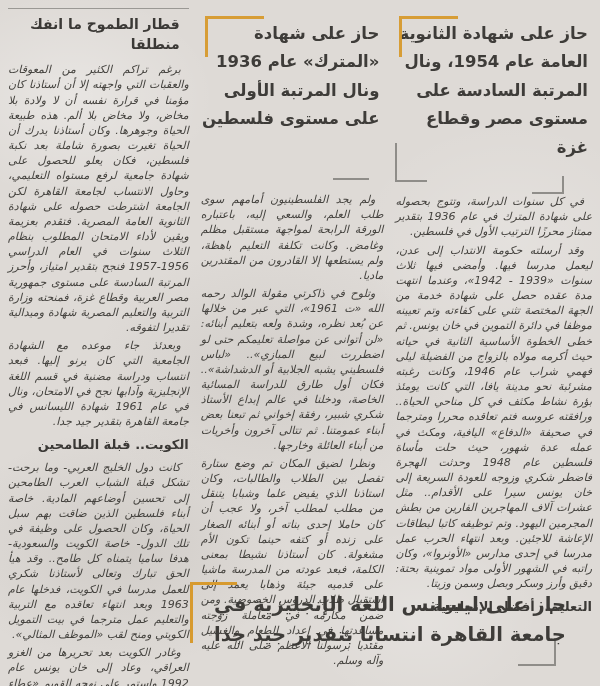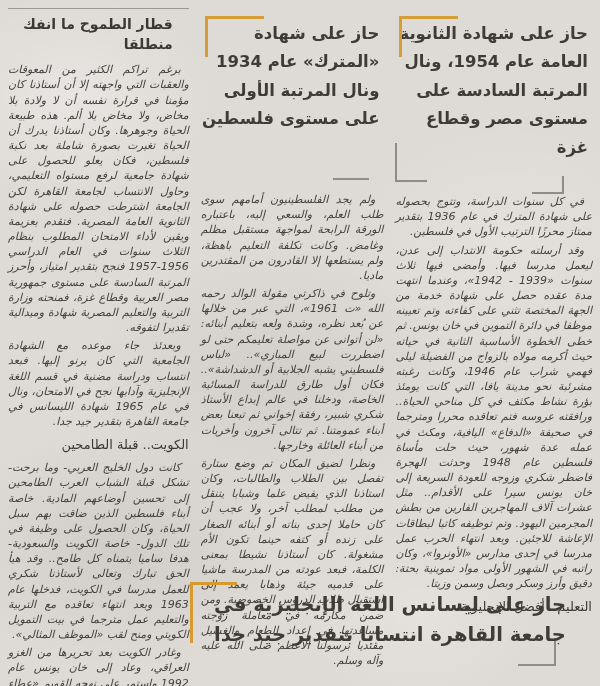--- a/index.html
+++ b/index.html
@@ -68,29 +68,29 @@
     width:36px; height:0;
     border-bottom:2.5px solid #8f8d89;
   }
   .top-rule{
     border-top:1.5px solid #9a9894;
     margin:2px 0 6px 0;
   }
   .left-headline{
     font-size:14px; font-weight:bold; color:#3b3936;
     text-align:right; line-height:1.4;
-    margin:0 16px 8px 0;
+    margin:0 9px 8px 0;
   }
   .body-text{
     font-size:11px; color:#45433f; line-height:1.38;
     text-align:justify; text-align-last:right;font-style:italic;
   }
   .body-text p{margin:0 0 3px 0; text-indent:8px;}
   .subhead{
-    font-size:13px; font-weight:normal; color:#3b3936;
+    font-size:13px; font-weight:bold; color:#3b3936;
     text-align:right; margin:8px 0 6px 0; line-height:1.3;
   }
   .banner{
     position:absolute;
     left:190px; right:8px; bottom:20px;
     height:84px;
     box-sizing:border-box;
   }
   .banner-bar{
     position:absolute; right:auto; left:0; top:0;
@@ -129,35 +129,35 @@
         <p>في كل سنوات الدراسة، وتتوج بحصوله على شهادة المترك في عام 1936 بتقدير ممتاز محرزًا الترتيب الأول في فلسطين.</p>
         <p>وقد أرسلته حكومة الانتداب إلى عدن، ليعمل مدرسا فيها. وأمضى فيها ثلاث سنوات «1939 - 1942»، وعندما انتهت مدة عقده حصل على شهادة خدمة من الجهة المختصة تثني على كفاءته وتم تعيينه موظفا في دائرة التموين في خان يونس. ثم خطى الخطوة الأساسية الثانية في حياته حيث أكرمه مولاه بالزواج من الفضيلة ليلى فهمي شراب عام 1946، وكانت رغبته مشرئبة نحو مدينة يافا، التي كانت يومئذ بؤرة نشاط مكثف في كل مناحي الحياة.. ورافقته عروسه فتم تعاقده محررا ومترجما في صحيفة «الدفاع» اليافية، ومكث في عمله عدة شهور، حيث حلت مأساة فلسطين عام 1948 وحدثت الهجرة فاضطر شكري وزوجه للعودة السريعة إلى خان يونس سيرا على الأقدام.. مثل عشرات آلاف المهاجرين الفارين من بطش المجرمين اليهود. وتم توظيفه كاتبا لبطاقات الإعاشة للاجئين. وبعد انتهاء الحرب عمل مدرسا في إحدى مدارس «الأونروا»، وكان راتبه في الشهور الأولى مواد تموينية بحتة: دقيق وأرز وسكر وبصل وسمن وزيتا.</p>
       </div>
       <div class="subhead">التعليم.. أفضل الإنجليزية</div>
     </div>
 
     <div class="col col-middle">
       <div class="headline-block">
         <span class="corner-orange"></span>
         <span class="rule-under-mid"></span>
-        <div class="headline">حاز على شهادة «المترك» عام 1934 ونال المرتبة الأولى على مستوى فلسطين</div>
+        <div class="headline">حاز على شهادة «المترك» عام 1936 ونال المرتبة الأولى على مستوى فلسطين</div>
       </div>
       <div class="body-text" style="margin-top:14px;">
         <p>ولم يجد الفلسطينيون أمامهم سوى طلب العلم، والسعي إليه، باعتباره الورقة الرابحة لمواجهة مستقبل مظلم وغامض. وكانت تكلفة التعليم باهظة، ولم يستطعها إلا القادرون من المقتدرين ماديا.</p>
         <p>وتلوح في ذاكرتي مقولة الوالد رحمه الله «ت 1961»، التي عبر من خلالها عن بُعد نظره، وشدة ولعه بتعليم أبنائه: «لن أتوانى عن مواصلة تعليمكم حتى لو اضطررت لبيع المبازي».. «لباس فلسطيني يشبه الجلابية أو الدشداشة».. فكان أول طارق للدراسة المسائية الخاصة، ودخلنا في عالم إبداع الأستاذ شكري شبير، رفقة إخواني ثم تبعنا بعض أبناء عمومتنا. ثم تتالى آخرون وأخريات من أبناء العائلة وخارجها.</p>
         <p>ونظرا لضيق المكان تم وضع ستارة تفصل بين الطلاب والطالبات، وكان استاذنا الذي يفيض علما وشبابا يتنقل من مطلب لمطلب آخر، ولا عجب أن كان حاملا إحدى بناته أو أبنائه الصغار على زنده أو كتفه حينما تكون الأم مشغولة. كان أستاذنا نشيطا بمعنى الكلمة، فبعد عودته من المدرسة ماشيا على قدميه جيئة وذهابا يعمد إلى استقبال طلاب الدروس الخصوصية. ومن ضمن مكارمه في معاملة زوجته مساعدتها في إعداد الطعام والغسيل مقتديا برسولنا الأعظم صلى الله عليه وآله وسلم.</p>
       </div>
     </div>
 
     <div class="col col-left">
       <div class="top-rule"></div>
       <div class="left-headline">قطار الطموح ما انفك منطلقا</div>
       <div class="body-text">
         <p>برغم تراكم الكثير من المعوقات والعقبات التي واجهته إلا أن أستاذنا كان مؤمنا في قرارة نفسه أن لا ولادة بلا مخاض، ولا مخاض بلا ألم. هذه طبيعة الحياة وجوهرها. وكان أستاذنا يدرك أن الحياة تغيرت بصورة شاملة بعد نكبة فلسطين، فكان يعلو للحصول على شهادة جامعية لرفع مستواه التعليمي، وحاول الانتساب لجامعة القاهرة لكن الجامعة اشترطت حصوله على شهادة الثانوية العامة المصرية. فتقدم بعزيمة ويقين لأداء الامتحان المطلوب بنظام الثلاث سنوات في العام الدراسي 1956-1957 فنجح بتقدير امتياز، وأحرز المرتبة السادسة على مستوى جمهورية مصر العربية وقطاع غزة، فمنحته وزارة التربية والتعليم المصرية شهادة وميدالية تقديرا لتفوقه.</p>
-        <p>وبعدئذ جاء موعده مع الشهادة الجامعية التي كان يرنو إليها. فبعد انتساب ودراسة مضنية في قسم اللغة الإنجليزية وآدابها نجح في الامتحان، ونال في عام 1965 شهادة الليسانس في جامعة القاهرة بتقدير جيد جدا.</p>
+        <p>وبعدئذ جاء موعده مع الشهادة الجامعية التي كان يرنو إليها. فبعد انتساب ودراسة مضنية في قسم اللغة الإنجليزية وآدابها نجح في الامتحان، ونال في عام 1961 شهادة الليسانس في جامعة القاهرة بتقدير جيد جدا.</p>
       </div>
       <div class="subhead">الكويت.. قبلة الطامحين</div>
       <div class="body-text">
         <p>كانت دول الخليج العربي- وما برحت- تشكل قبلة الشباب العرب الطامحين إلى تحسين أوضاعهم المادية. خاصة أبناء فلسطين الذين ضاقت بهم سبل الحياة، وكان الحصول على وظيفة في تلك الدول- خاصة الكويت والسعودية- هدفا ساميا يتمناه كل طامح.. وقد هيأ الحق تبارك وتعالى لأستاذنا شكري للعمل مدرسا في الكويت، فدخلها عام 1963 وبعد انتهاء تعاقده مع التربية والتعليم عمل مترجما في بيت التمويل الكويتي ومنح لقب «الموظف المثالي».</p>
         <p>وغادر الكويت بعد تحريرها من الغزو العراقي، وعاد إلى خان يونس عام 1992 واستمر على نهجه القويم «عطاء بلا حدود» يؤدي واجبه العلمي والتربوي نحو أولاده، وأحفاده حتى ارتقائه إلى الرفيق الأعلى بداية عام 2013 بعد أن طال عمره وحسن عمله وخاتمته. وقد أكرمه مولاه جل جلاله فأنعم عليه بأربعة عشر ابنا وابنة، اختار لهم أسماء ذات دلالات وإيحاءات إيمانية ووطنية. كما أنهم جميعا أحرزوا شهادات رفيعة في تخصصاتهم التي برعوا فيها ولعمري فإن جينات الذكاء انتقلت تلقائيا من الأب إلى الأبناء ذكورا وإناثا مع الجهد والاجتهاد.</p>
       </div>
     </div>
 
   </div>
 

